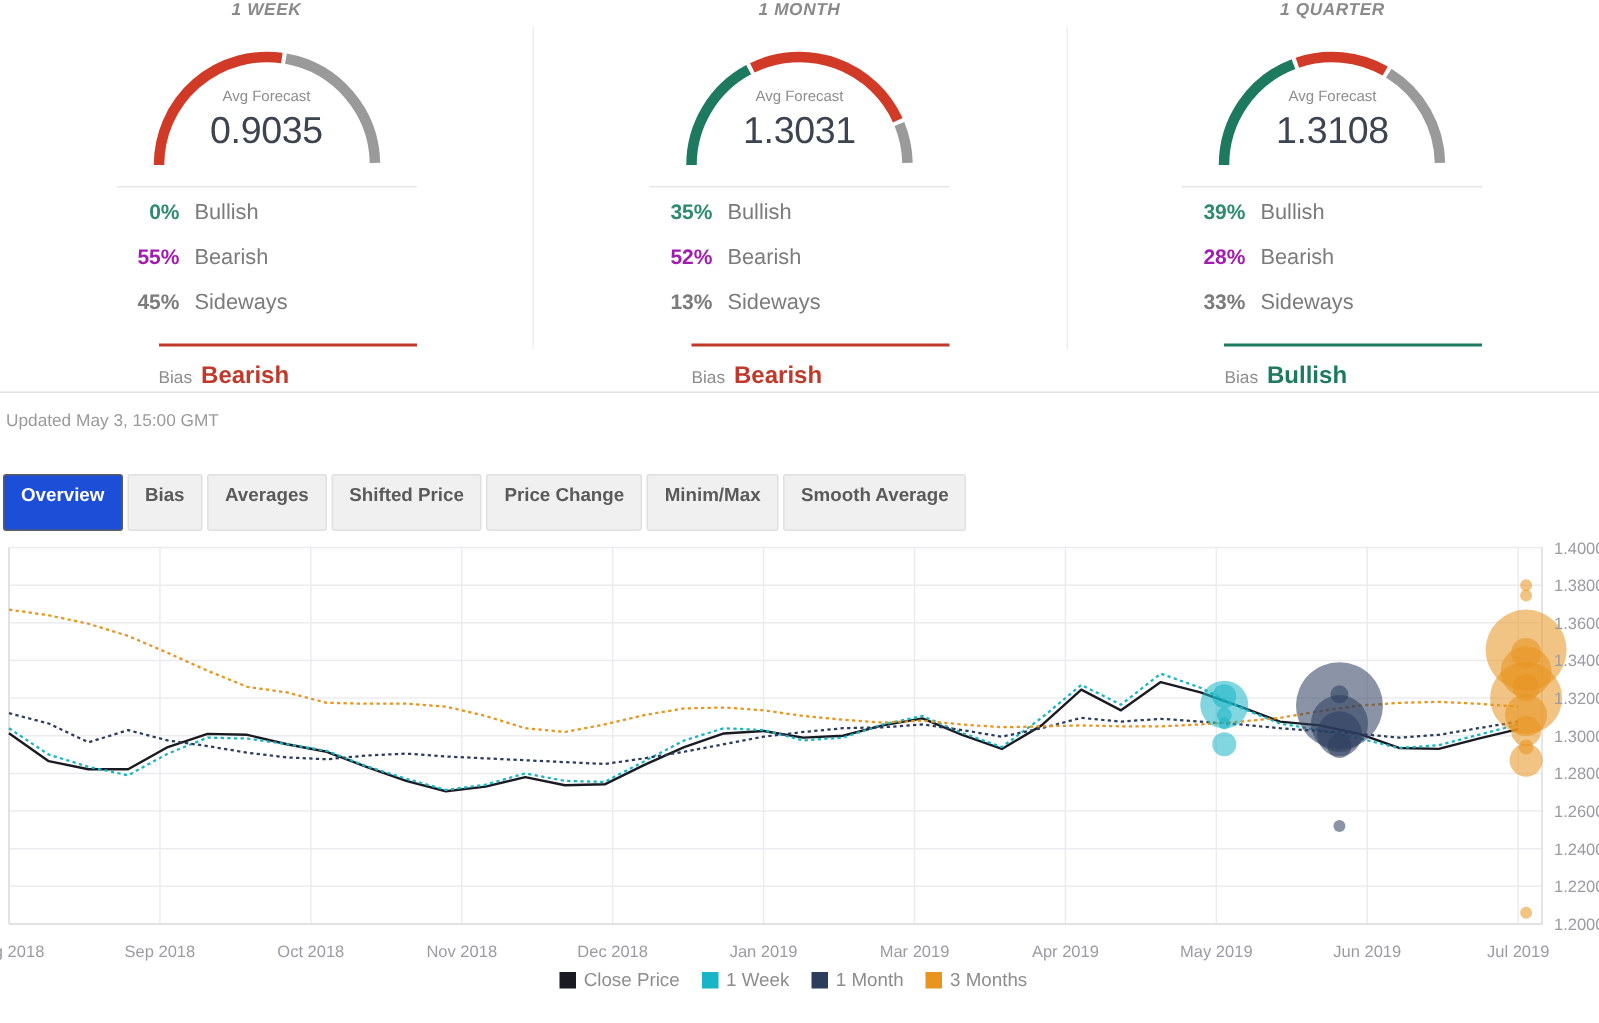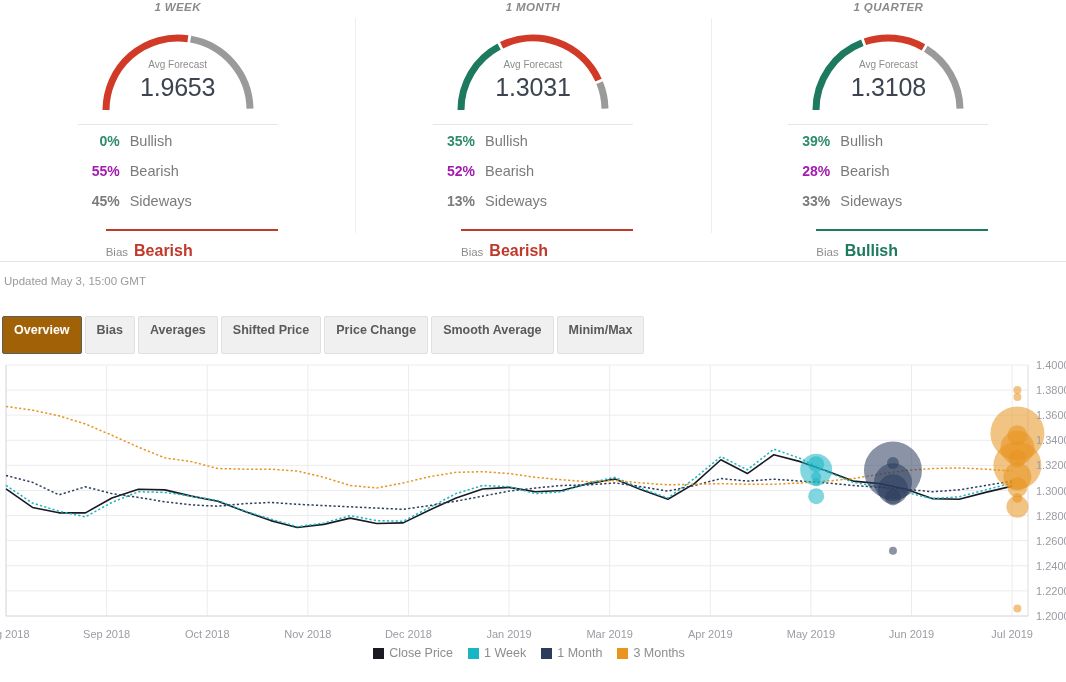--- a/index.html
+++ b/index.html
@@ -132,21 +132,21 @@
     color: #5a5a5a;
     background: #f0f0f0;
     border: 1px solid #e0e0e0;
     border-radius: 2px;
     padding: 7px 11px 8px 11px;
     line-height: 13px;
     cursor: pointer;
     white-space: nowrap;
   }
   .tab.active {
-    background: #a16207;
+    background: #1d4ed8;
     border-color: #5d5d5d;
     color: #ffffff;
   }
 
   
   .chart-area {
     position: relative;
     width: 1066px;
     height: 308px;
   }
@@ -176,21 +176,21 @@
       <div class="panel-title">1 WEEK</div>
       <div class="gauge-box">
         <svg width="178" height="92" viewBox="0 0 178 92">
           <g id="g0">
               <path d="M 17 89.00000000000001 A 72 72 0 0 1 98.8960073146745 17.683318646841755" stroke="#d03a27" stroke-width="7" fill="none" stroke-linecap="butt"></path>
               <path d="M 101.6264042786231 18.11577104184056 A 72 72 0 0 1 160.9867312727584 87.61778414722228" stroke="#9a9a9a" stroke-width="7" fill="none" stroke-linecap="butt"></path>
             </g>
         </svg>
         <div class="gauge-labels">
           <div class="gauge-caption">Avg Forecast</div>
-          <div class="gauge-value">1.9653</div>
+          <div class="gauge-value">0.9035</div>
         </div>
       </div>
       <div class="panel-rule"></div>
       <div class="stats">
         <div class="stat-row">
           <span class="stat-pct c-bull">0%</span>
           <span class="stat-lbl">Bullish</span>
         </div>
         <div class="stat-row">
           <span class="stat-pct c-bear">55%</span>
@@ -285,22 +285,22 @@
   </div>
 
   <div class="updated">Updated May 3, 15:00 GMT</div>
 
   <div class="tabs" id="tabs">
       <div class="tab active">Overview</div>
       <div class="tab">Bias</div>
       <div class="tab">Averages</div>
       <div class="tab">Shifted Price</div>
       <div class="tab">Price Change</div>
+      <div class="tab">Minim/Max</div>
       <div class="tab">Smooth Average</div>
-      <div class="tab">Minim/Max</div>
     </div>
 
   <div class="chart-area">
     <svg width="1066" height="290" viewBox="0 0 1066 290">
       <g id="grid-g">
           <line x1="6" x2="1028" y1="11" y2="11" stroke="#ececf0" stroke-width="1"></line>
           <line x1="6" x2="1028" y1="36.10000000000003" y2="36.10000000000003" stroke="#ececf0" stroke-width="1"></line>
           <line x1="6" x2="1028" y1="61.20000000000006" y2="61.20000000000006" stroke="#ececf0" stroke-width="1"></line>
           <line x1="6" x2="1028" y1="86.30000000000008" y2="86.30000000000008" stroke="#ececf0" stroke-width="1"></line>
           <line x1="6" x2="1028" y1="111.40000000000012" y2="111.40000000000012" stroke="#ececf0" stroke-width="1"></line>

